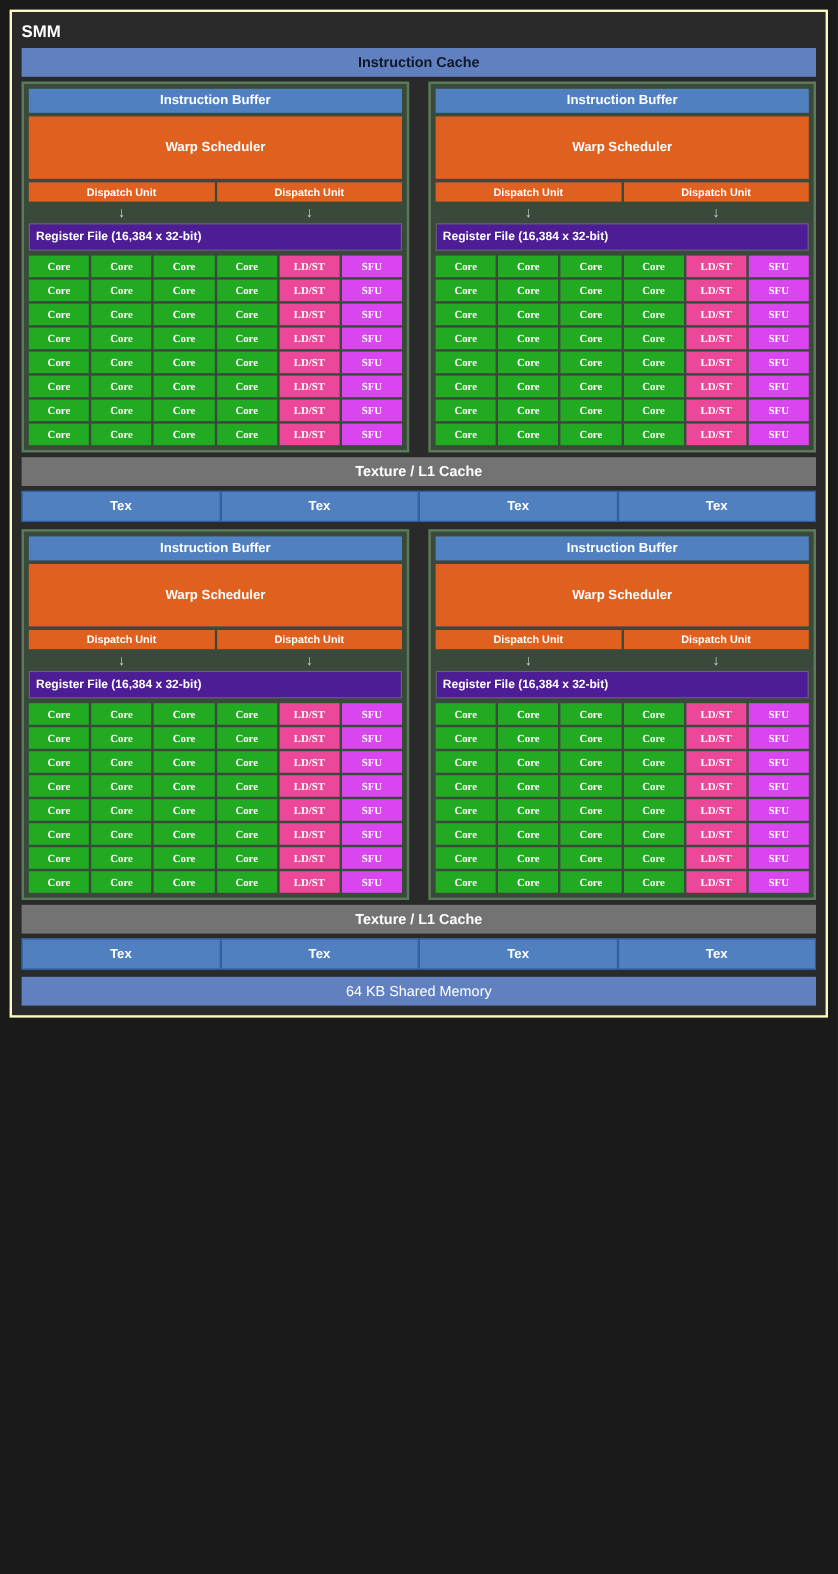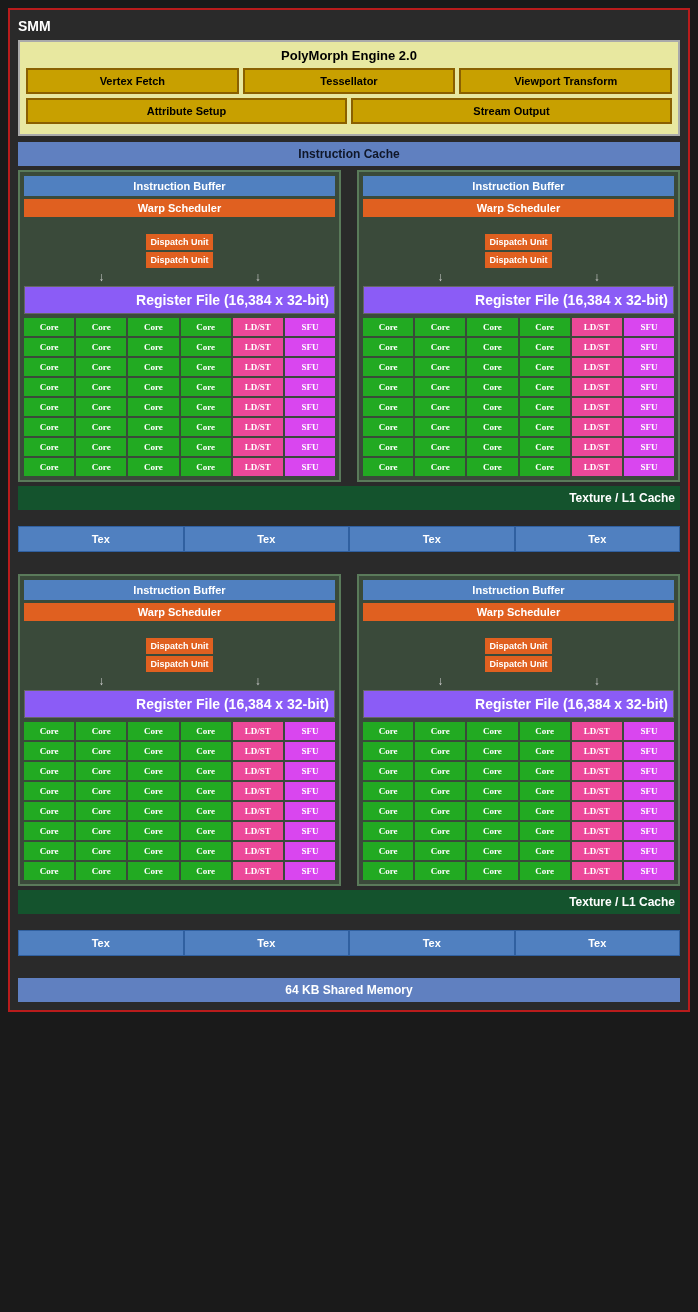--- a/index.html
+++ b/index.html
@@ -4,21 +4,21 @@
   <style>
     * { box-sizing: border-box; margin: 0; padding: 0; }
     body {
       background: #1a1a1a;
       font-family: Arial, sans-serif;
       width: 698px;
       min-height: 1312px;
     }
     .outer-wrapper {
       background: #2a2a2a;
-      border: 2px solid #b91c1c;
+      border: 2px solid #fef9c3;
       margin: 8px;
       padding: 8px;
     }
     .smm-label {
       color: white;
       font-weight: bold;
       font-size: 14px;
       margin-bottom: 6px;
     }
     
@@ -81,29 +81,28 @@
       font-weight: bold;
       padding: 4px;
       margin-bottom: 3px;
     }
     .warp-scheduler {
       background: #e06020;
       color: white;
       text-align: center;
       font-size: 11px;
       font-weight: bold;
-      padding: 3px;
-      margin-bottom: 17px;
+      padding: 20px;
+      margin-bottom: 3px;
     }
     .dispatch-row {
       display: flex;
       gap: 2px;
       margin-bottom: 2px;
       align-items: center;
-      flex-direction: column;
     }
     .dispatch-unit {
       background: #e06020;
       color: white;
       font-size: 9px;
       font-weight: bold;
       text-align: center;
       padding: 3px 4px;
       flex: 1;
     }
@@ -113,24 +112,24 @@
       text-align: center;
       margin-bottom: 2px;
       display: flex;
       gap: 2px;
     }
     .arrow span {
       flex: 1;
       text-align: center;
     }
     .register-file {
-      background: #8b5cf6;
-      color: white;
-      text-align: right;
-      font-size: 14px;
+      background: #4c1d95;
+      color: white;
+      text-align: left;
+      font-size: 10px;
       font-weight: bold;
       padding: 5px;
       margin-bottom: 4px;
       border: 1px solid #666;
     }
     
     .core-grid {
       display: flex;
       flex-direction: column;
       gap: 2px;
@@ -146,80 +145,68 @@
       font-size: 9px;
       font-weight: bold;
       padding: 4px 2px;
       color: white;
     }
     .cell-core { background: #22aa22; }
     .cell-ldst { background: #ec4899; }
     .cell-sfu  { background: #d946ef; }
     
     .texture-cache {
-      background: #14532d;
-      color: white;
-      text-align: right;
+      background: #737373;
+      color: white;
+      text-align: center;
       font-size: 12px;
       font-weight: bold;
       padding: 5px;
-      margin-bottom: 16px;
+      margin-bottom: 4px;
     }
     
     .tex-row {
       display: flex;
       gap: 0;
-      margin-bottom: 22px;
+      margin-bottom: 6px;
     }
     .tex-box {
       flex: 1;
       background: #5080c0;
       color: white;
       text-align: center;
       font-size: 11px;
       font-weight: bold;
       padding: 6px 4px;
       border: 1px solid #3060a0;
     }
     
     .shared-memory {
       background: #6080c0;
       color: white;
       text-align: center;
       font-size: 12px;
-      font-weight: bold;
+      font-weight: normal;
       padding: 5px;
       margin-top: 4px;
     }
     .watermark {
       text-align: right;
       color: #888;
       font-size: 9px;
       font-style: italic;
       margin-top: 4px;
     }
   </style>
 </head>
 <body>
 
 <div class="outer-wrapper">
   <div class="smm-label">SMM</div>
 
-  <div class="polymorph-section">
-    <div class="polymorph-title">PolyMorph Engine 2.0</div>
-    <div class="polymorph-row">
-      <div class="poly-box">Vertex Fetch</div>
-      <div class="poly-box">Tessellator</div>
-      <div class="poly-box">Viewport Transform</div>
-    </div>
-    <div class="polymorph-row">
-      <div class="poly-box">Attribute Setup</div>
-      <div class="poly-box">Stream Output</div>
-    </div>
-  </div>
 
   <div class="instruction-cache">Instruction Cache</div>
 
   <div class="sm-columns">
 
     <div class="sm-column">
       <div class="instruction-buffer">Instruction Buffer</div>
       <div class="warp-scheduler">Warp Scheduler</div>
       <div class="dispatch-row">
         <div class="dispatch-unit">Dispatch Unit</div>

